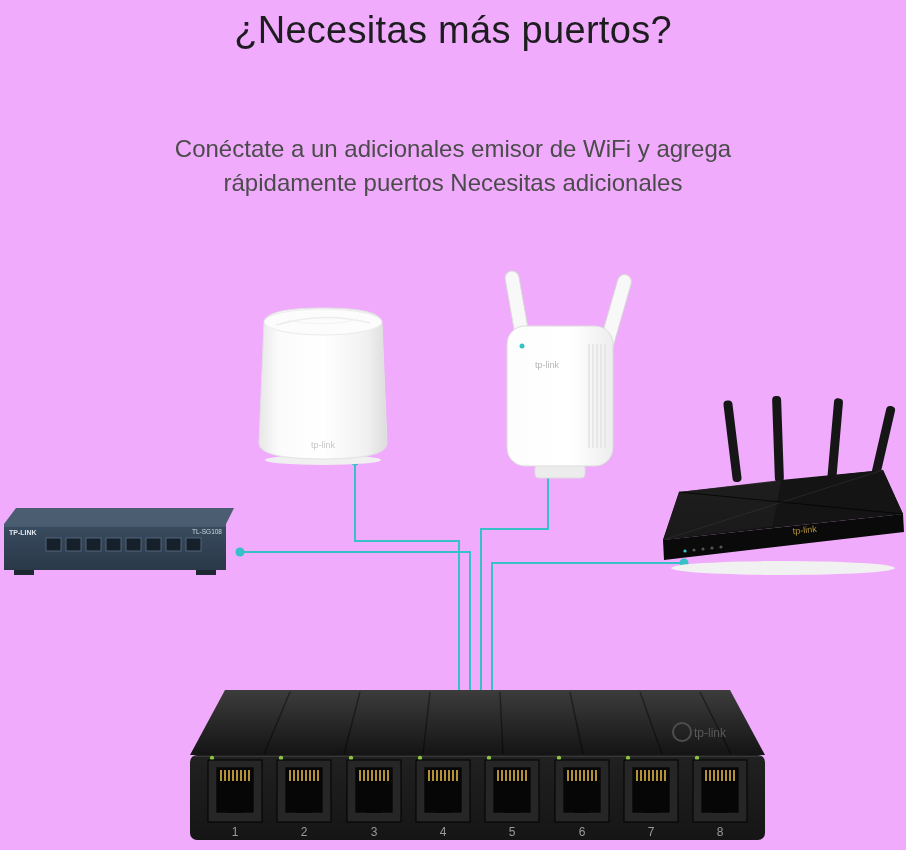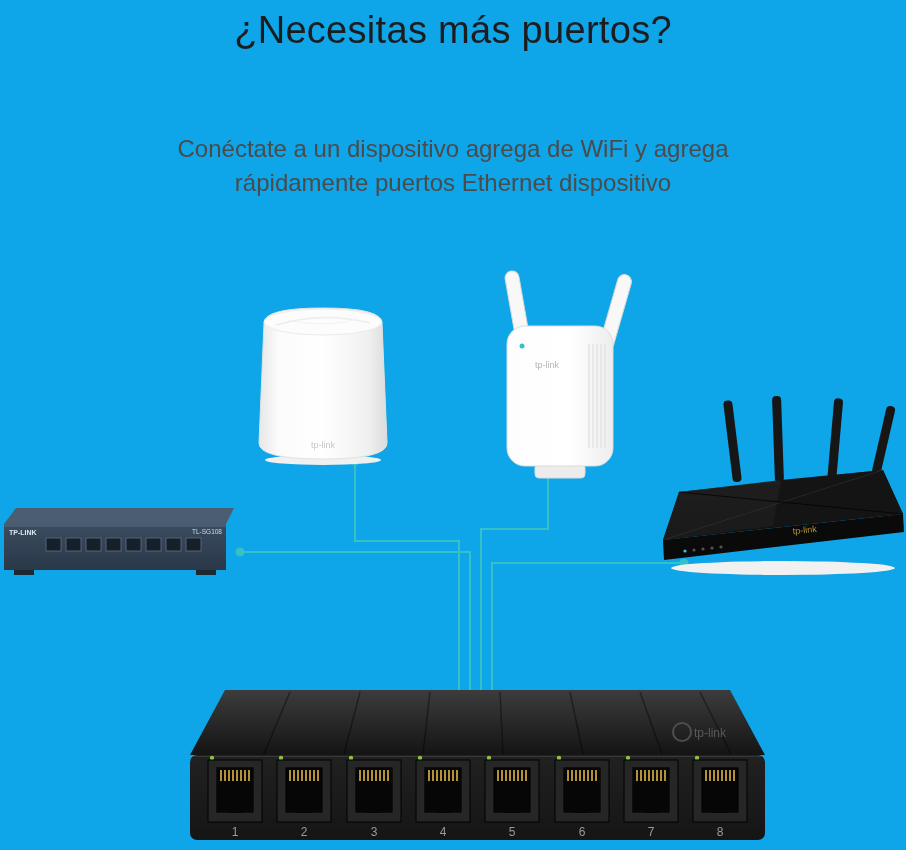--- a/index.html
+++ b/index.html
@@ -1,17 +1,17 @@
 <!DOCTYPE html>
 <html><head>
 <meta charset="utf-8">
 <style>
   *{margin:0;padding:0;box-sizing:border-box}
   html,body{background:#ffffff}
-  .stage{position:relative;width:906px;height:850px;margin:0 auto;background:#0ea5e9;
+  .stage{position:relative;width:906px;height:850px;margin:0 auto;background:#f0abfc;
          font-family:"Liberation Sans",sans-serif;overflow:hidden}
   .headline{position:absolute;top:6px;left:0;width:100%;text-align:center;
             font-size:38px;line-height:49px;color:#1d1d1f;font-weight:400;letter-spacing:.3px}
   .subheadline{position:absolute;top:132px;left:0;width:100%;text-align:center;
                font-size:24px;line-height:34px;color:#4b4b4b;font-weight:400}
   .links{position:absolute;left:0;top:0;z-index:1}
   .device{position:absolute;z-index:2}
   .dev-metal{left:0px;top:500px;width:250px;height:90px}
   .dev-deco{left:248px;top:295px;width:150px;height:175px}
   .dev-ext{left:495px;top:260px;width:150px;height:225px}
@@ -28,22 +28,22 @@
 </head>
 <body>
 
 <div class="stage">
 
   <div class="headline">
     <div>¿Necesitas más puertos?</div>
   </div>
 
   <div class="subheadline">
-    <div>Conéctate a un dispositivo agrega de WiFi y agrega</div>
-    <div>rápidamente puertos Ethernet dispositivo</div>
+    <div>Conéctate a un adicionales emisor de WiFi y agrega</div>
+    <div>rápidamente puertos Necesitas adicionales</div>
   </div>
 
   <svg class="links" width="906" height="850" viewBox="0 0 906 850">
     <g fill="none" stroke="#35c1c5" stroke-width="2">
       <polyline points="240,552 470,552 470,705"></polyline>
       <polyline points="355,461 355,541 459,541 459,705"></polyline>
       <polyline points="548,474 548,529 481,529 481,705"></polyline>
       <polyline points="684,563 492,563 492,705"></polyline>
     </g>
     <g fill="#35c1c5">

